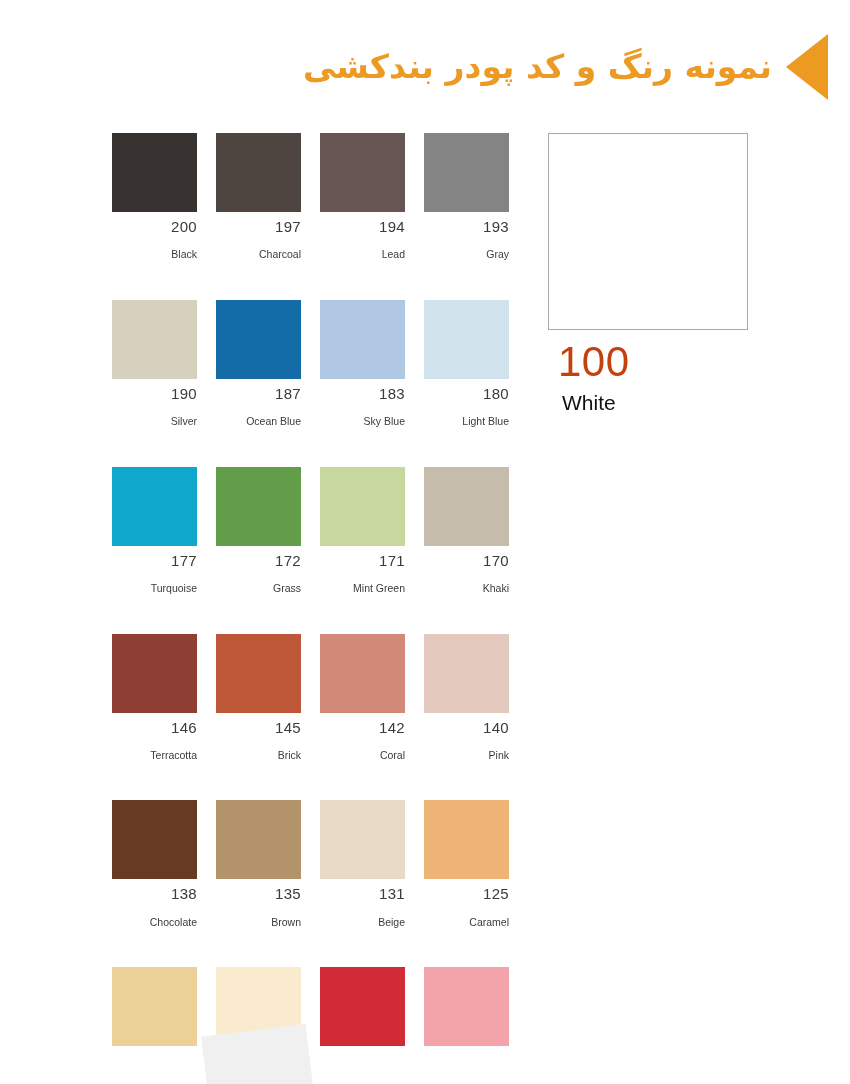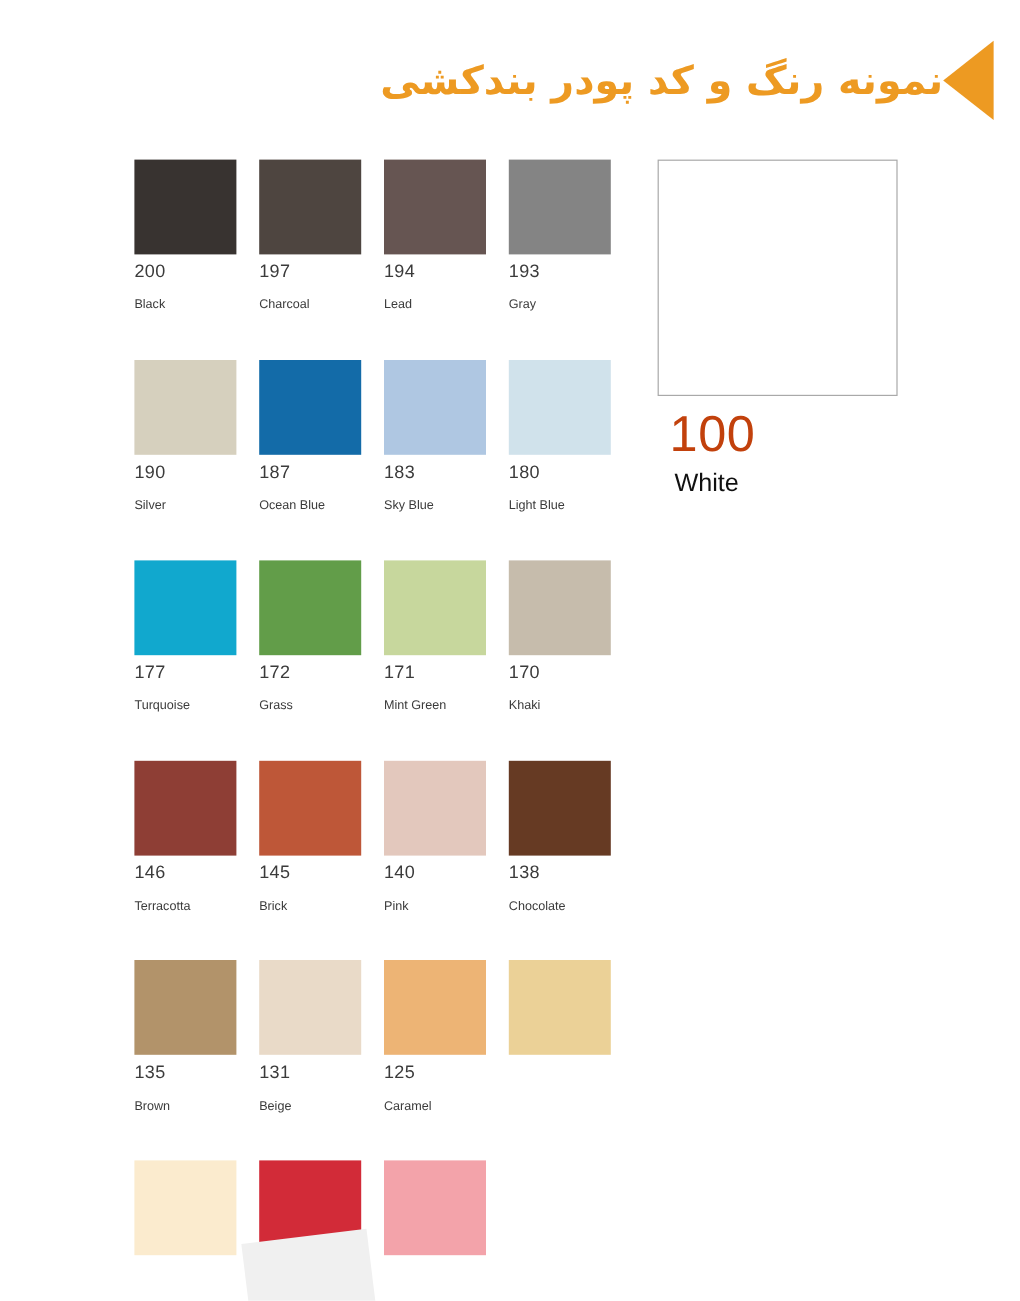--- a/index.html
+++ b/index.html
@@ -20,20 +20,21 @@
   
   .header {
     position: absolute;
     top: 28px;
     right: 18px;
     left: 180px;
     height: 78px;
     display: flex;
     align-items: center;
     justify-content: flex-end;
+    gap: 14px;
   }
   .header-title {
     font-family: "DejaVu Sans", sans-serif;
     font-size: 33px;
     font-weight: bold;
     color: #F0A020;
     direction: rtl;
     unicode-bidi: bidi-override;
     white-space: nowrap;
     line-height: 1.25;
@@ -54,20 +55,21 @@
     position: absolute;
     left: 112px;
     top: 133px;
     display: grid;
     grid-template-columns: repeat(4, 85px);
     column-gap: 19px;
     row-gap: 39px;
   }
   .swatch-cell {
     width: 85px;
+    text-align: right;
   }
   .swatch-chip {
     width: 85px;
     height: 79px;
     display: block;
   }
   .swatch-code {
     font-size: 15px;
     color: #3b3b3b;
     line-height: 1.15;
@@ -200,20 +202,25 @@
       <div class="swatch-chip" style="background: rgb(142, 62, 53);"></div>
       <div class="swatch-code">146</div>
       <div class="swatch-name">Terracotta</div>
     </div>
     <div class="swatch-cell">
       <div class="swatch-chip" style="background: rgb(190, 87, 56);"></div>
       <div class="swatch-code">145</div>
       <div class="swatch-name">Brick</div>
     </div>
     <div class="swatch-cell">
+      <div class="swatch-chip" style="background: rgb(210, 138, 120);"></div>
+      <div class="swatch-code">142</div>
+      <div class="swatch-name">Coral</div>
+    </div>
+    <div class="swatch-cell">
       <div class="swatch-chip" style="background: rgb(227, 200, 189);"></div>
       <div class="swatch-code">140</div>
       <div class="swatch-name">Pink</div>
     </div>
     <div class="swatch-cell">
       <div class="swatch-chip" style="background: rgb(102, 58, 35);"></div>
       <div class="swatch-code">138</div>
       <div class="swatch-name">Chocolate</div>
     </div>
     <div class="swatch-cell">

